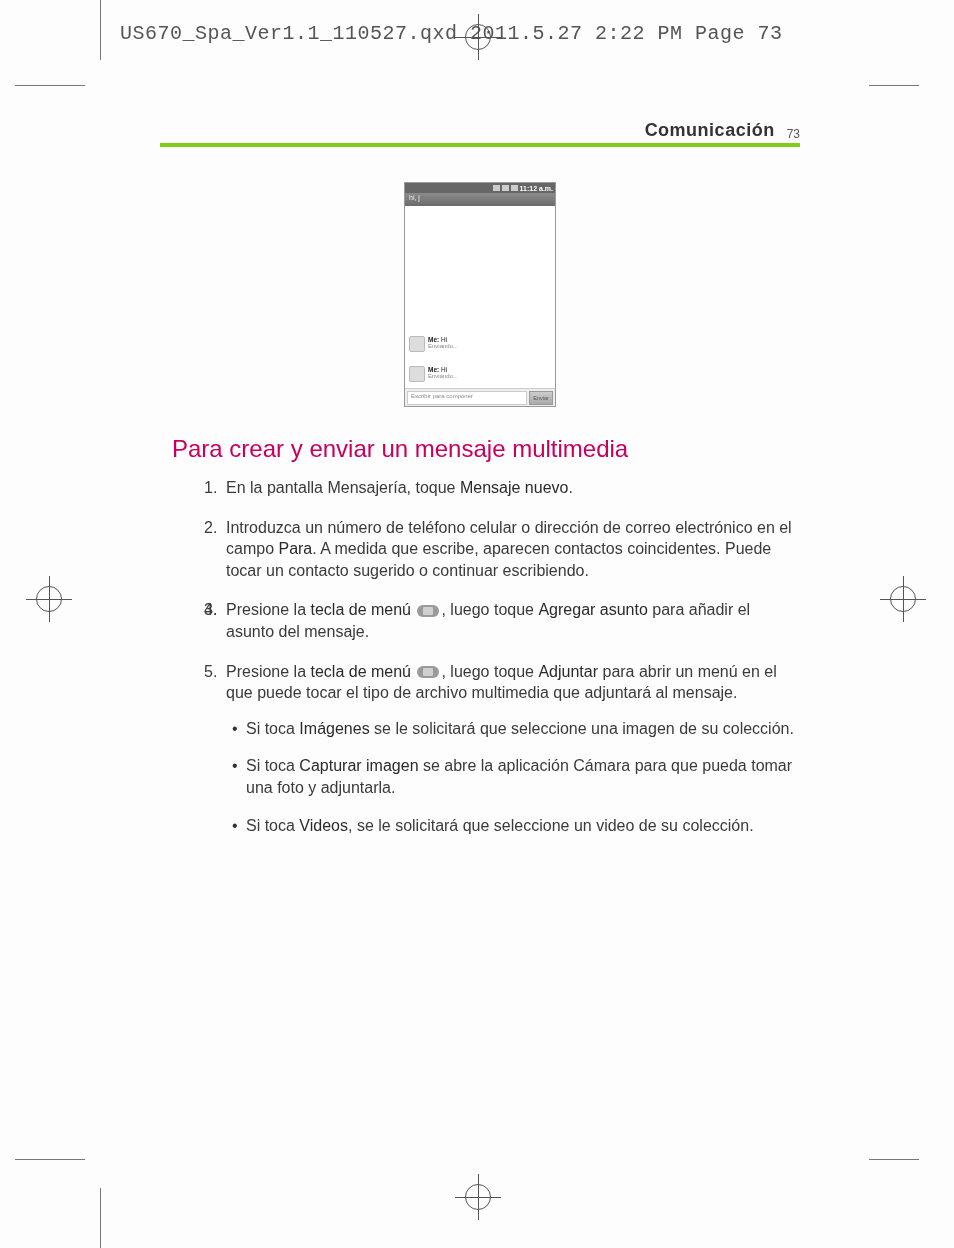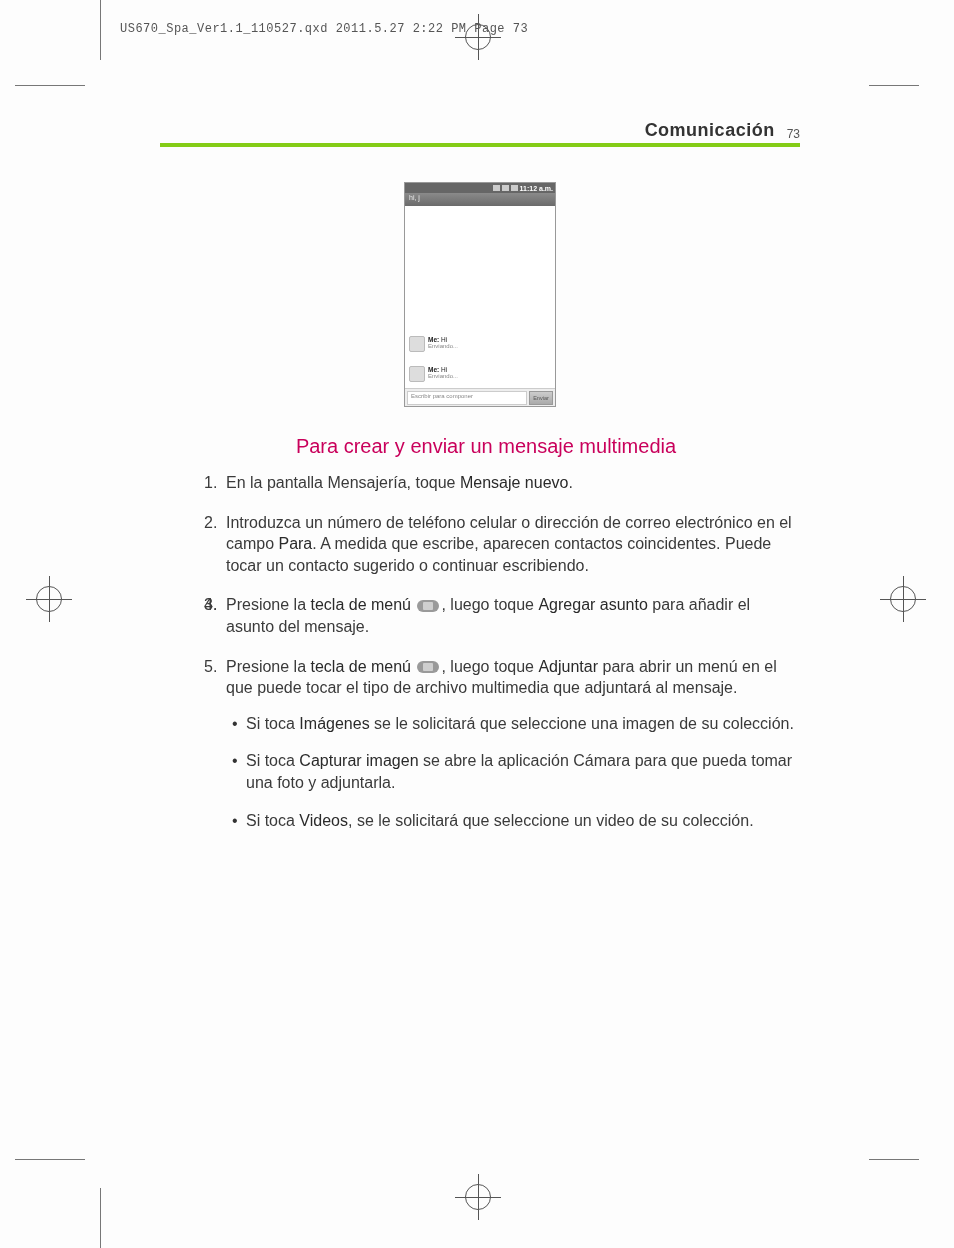--- a/index.html
+++ b/index.html
@@ -10,21 +10,21 @@
     font-family: "Helvetica Neue", Arial, sans-serif;
     color: #3a3a3a;
     position: relative;
     overflow: hidden;
   }
   .header-line {
     position: absolute;
     top: 22px;
     left: 120px;
     font-family: "Courier New", monospace;
-    font-size: 12px;
+    font-size: 20px;
     color: #555;
     letter-spacing: 0.5px;
   }
   .crop-tl { position: absolute; top: 85px; left: 15px; width: 70px; height: 25px; border-top: 1px solid #777; }
   .crop-tl-v { position: absolute; top: 0; left: 100px; width: 1px; height: 60px; border-left: 1px solid #777; }
   .crop-tr { position: absolute; top: 85px; right: 35px; width: 50px; height: 1px; border-top: 1px solid #777; }
   .crop-bl { position: absolute; bottom: 88px; left: 15px; width: 70px; border-top: 1px solid #777; }
   .crop-bl-v { position: absolute; bottom: 0; left: 100px; width: 1px; height: 60px; border-left: 1px solid #777; }
   .crop-br { position: absolute; bottom: 88px; right: 35px; width: 50px; border-top: 1px solid #777; }
 
@@ -134,25 +134,24 @@
     margin-right: 2px;
     background: linear-gradient(#ccc,#aaa);
     border: 1px solid #999;
     font-size: 5.5px;
     color: #555;
     display:flex; align-items:center; justify-content:center;
   }
 
   .section-title {
     color: #c9005b;
-    font-size: 20px;
+    font-size: 24px;
     font-weight: 400;
     margin-bottom: 14px;
     margin-left: 12px;
-    text-align: center;
   }
 
   ol.steps {
     list-style: none;
     margin-left: 44px;
   }
   ol.steps > li {
     font-size: 16px;
     line-height: 1.35;
     color: #3a3a3a;

